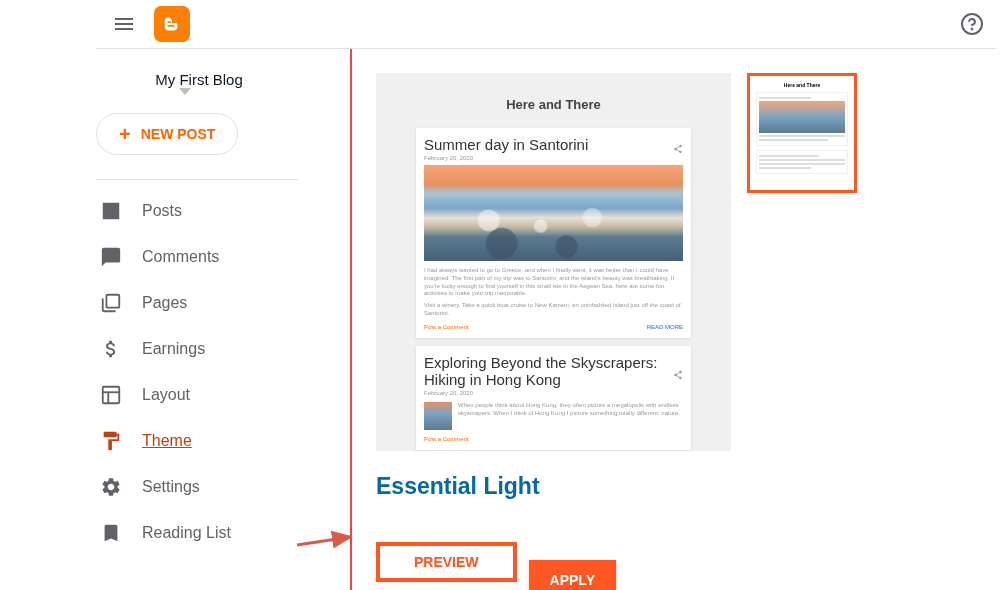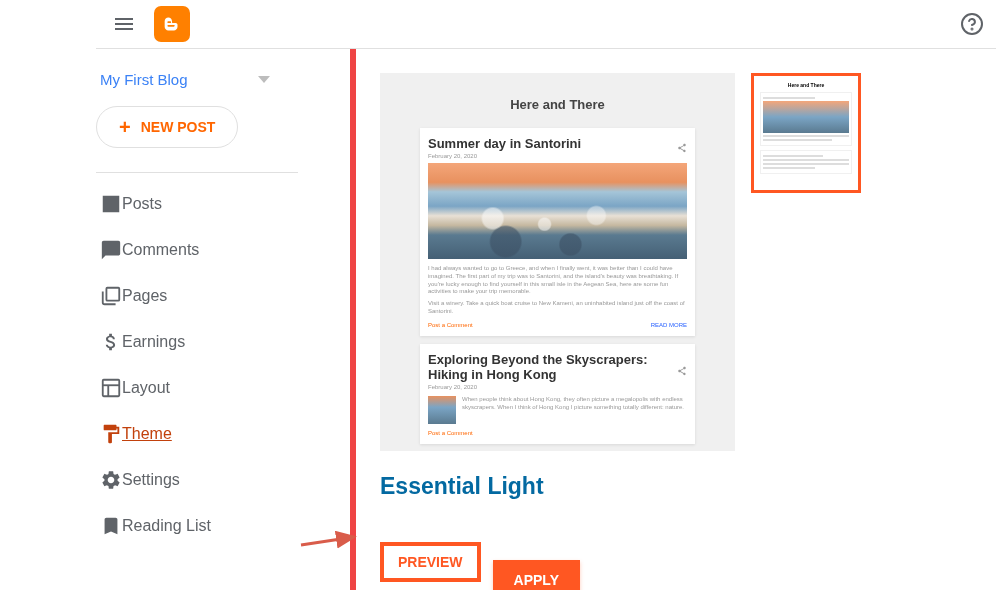--- a/index.html
+++ b/index.html
@@ -61,23 +61,24 @@
     .sidebar {
       width: 350px;
       padding-left: 96px;
       padding-right: 52px;
     }
     .blog-selector {
       display: flex;
       align-items: center;
       justify-content: space-between;
       padding: 22px 0 18px 4px;
-      color: #3b82f6;
+      color: #0f172a;
       font-size: 15px;
       cursor: pointer;
+      flex-direction: column;
     }
     .dropdown-caret {
       width: 0;
       height: 0;
       border-left: 6px solid transparent;
       border-right: 6px solid transparent;
       border-top: 7px solid #bdbdbd;
       margin-right: 28px;
     }
     .new-post-btn {
@@ -101,39 +102,40 @@
       color: #ff6600;
     }
     .sidebar-divider {
       height: 1px;
       background: #e0e0e0;
       margin-bottom: 8px;
     }
     .nav-item {
       display: flex;
       align-items: center;
+      gap: 20px;
       padding: 12px 4px;
       color: #5f6368;
       font-size: 16px;
       cursor: pointer;
     }
     .nav-item.active {
       color: #c2410c;
       text-decoration: underline;
     }
     .nav-item .nav-icon {
       width: 22px;
       height: 22px;
       display: flex;
       align-items: center;
       justify-content: center;
     }
     .main {
       flex: 1;
-      border-left: 6px solid #ef4444;
+      border-left: 2px solid #ef4444;
       padding: 24px 24px 0 24px;
       position: relative;
     }
     .preview-pane {
       background: #f0f0f0;
       width: 355px;
       height: 378px;
       float: left;
       overflow: hidden;
       position: relative;
@@ -146,21 +148,21 @@
       margin-top: 24px;
       margin-bottom: 16px;
     }
     .preview-card {
       background: #fff;
       margin: 0 40px 8px 40px;
       box-shadow: 0 1px 3px rgba(0,0,0,0.1);
       padding: 8px;
     }
     .card-header { display: flex; justify-content: space-between; align-items: center; }
-    .card-title { font-size: 13px; font-weight: 700; color: #333; }
+    .card-title { font-size: 15px; font-weight: 400; color: #333; }
     .card-date { font-size: 6px; color: #999; margin-top: 2px; }
     .card-img {
       width: 100%;
       height: 96px;
       margin-top: 4px;
       background: linear-gradient(180deg, #f4a67a 0%, #e8915f 20%, #a5c5d8 30%, #7ba5c5 45%, #e8e0d5 55%, #c5b8a0 65%, #5a7a90 75%, #456075 100%);
       position: relative;
       overflow: hidden;
     }
     .card-img::before {
@@ -216,21 +218,21 @@
       padding: 11px 20px;
       font-size: 14px;
       font-weight: 600;
       cursor: pointer;
       border: 1px solid #e0e0e0;
       background: #fff;
       color: #ff5722;
     }
     .btn.preview-btn {
       border: 4px solid #ff5722;
-      padding: 8px 14px;
+      padding: 8px 34px;
     }
     .btn.apply-btn {
       background: #ff5722;
       color: #fff;
       border-color: #ff5722;
       box-shadow: 0 2px 4px rgba(255,87,34,0.3);
       margin-top: 36px;
     }
     .arrow-annotation {
       position: absolute;

